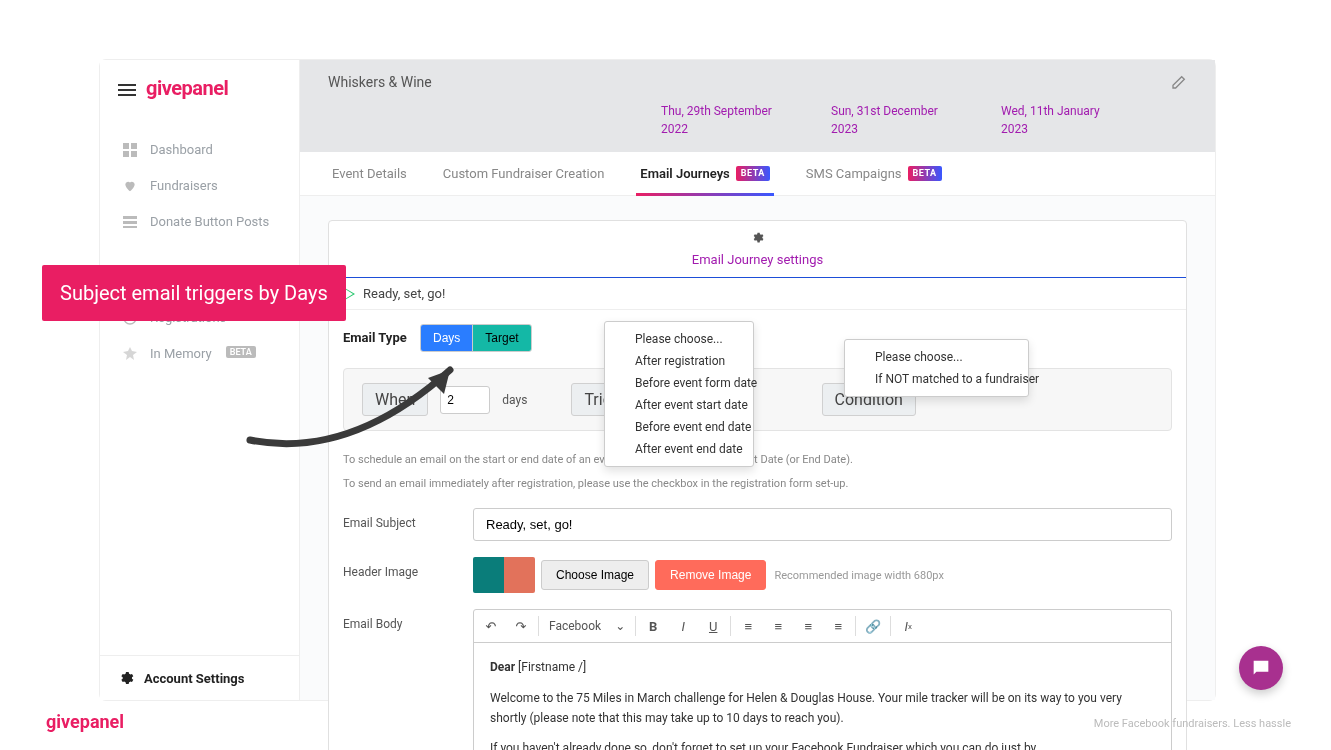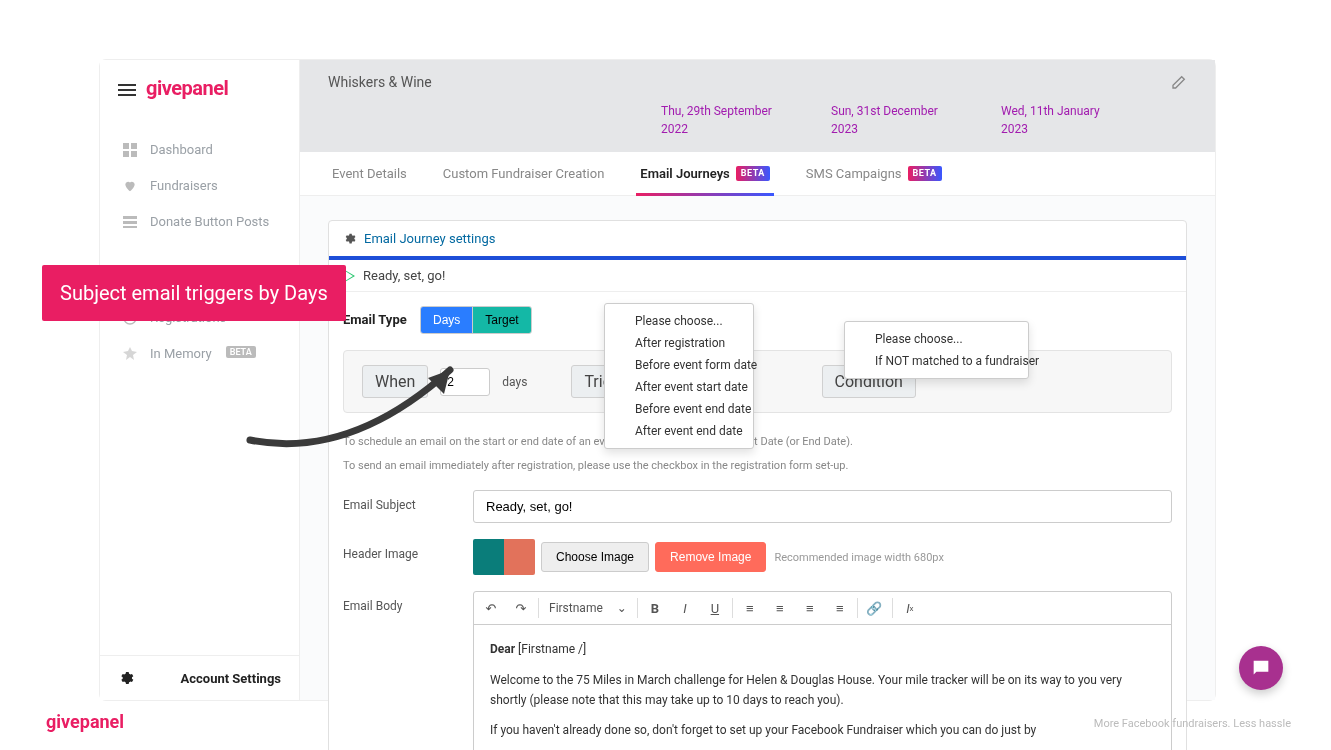--- a/index.html
+++ b/index.html
@@ -10,39 +10,39 @@
   
   .sidebar { width: 200px; background: #fff; border-right: 1px solid #eee; display: flex; flex-direction: column; }
   .sidebar-top { display: flex; align-items: center; gap: 10px; padding: 16px 18px 12px 18px; }
   .hamburger { width: 18px; height: 14px; position: relative; }
   .hamburger span { display: block; height: 2px; background: #333; margin: 3px 0; }
   .logo { font-size: 20px; font-weight: 700; color: #e91e63; letter-spacing: -0.5px; }
   .nav { padding: 20px 0 0 0; flex: 1; }
   .nav-item { display: flex; align-items: flex-start; gap: 12px; padding: 10px 22px; color: #9aa0a6; font-size: 13px; cursor: pointer; }
   .nav-item .mini-badge { background: #bbb; color: #fff; font-size: 9px; padding: 1px 4px; border-radius: 2px; font-weight: 600; margin-left: 2px; }
   .nav-icon { width: 16px; height: 16px; display: inline-flex; align-items: center; justify-content: center; color: #bbb; }
-  .bottom-settings { border-top: 1px solid #eee; padding: 14px 18px; display: flex; align-items: center; gap: 10px; font-weight: 700; color: #222; justify-content: space-between; }
+  .bottom-settings { border-top: 1px solid #eee; padding: 14px 18px; display: flex; align-items: center; gap: 10px; font-weight: 700; color: #222; }
 
   
   .main { flex: 1; background: #fafbfc; display: flex; flex-direction: column; position: relative; }
   .topbar { background: #e5e6e8; padding: 14px 28px; display: flex; align-items: flex-start; gap: 40px; }
   .org-name { font-size: 14px; color: #555; flex: 1; }
   .date-block { font-size: 12px; color: #a21caf; line-height: 1.5; min-width: 130px; margin-top: 28px; }
   .edit-icon { color: #888; margin-left: auto; }
 
   .tabs { background: #fff; padding: 0 28px; border-bottom: 1px solid #eee; display: flex; gap: 28px; }
   .tab { padding: 14px 4px; font-size: 13px; color: #888; cursor: pointer; position: relative; display: flex; gap: 6px; }
   .tab.active { color: #222; font-weight: 600; }
   .tab.active::after { content: ""; position: absolute; left: 0; right: 0; bottom: -1px; height: 3px; background: linear-gradient(90deg, #e91e63, #3957ff); }
   .beta-badge { font-size: 9px; font-weight: 700; color: #fff; padding: 2px 5px; border-radius: 2px; background: linear-gradient(90deg, #e91e63, #3957ff); letter-spacing: 0.5px; }
 
   .content { padding: 24px 28px; overflow: visible; position: relative; }
 
   .panel { background: #fff; border: 1px solid #e0e0e0; border-radius: 4px; }
-  .panel-head { padding: 10px 14px; display: flex; align-items: center; gap: 8px; font-size: 13px; color: #0369a1; border-bottom: 4px solid #1d4ed8; }
+  .panel-head { padding: 10px 14px; display: flex; align-items: center; gap: 8px; font-size: 13px; color: #a21caf; border-bottom: 1px solid #1d4ed8; flex-direction: column; }
   .panel-sub { padding: 8px 14px; display: flex; align-items: center; gap: 8px; color: #444; border-bottom: 1px solid #eee; }
   .tri { display:inline-block; position:relative; width:12px; height:14px; }
   .tri::before { content:""; position:absolute; inset:0; border-left:12px solid #29c76f; border-top:7px solid transparent; border-bottom:7px solid transparent; }
   .tri::after { content:""; position:absolute; left:2px; top:2px; border-left:8px solid #fff; border-top:5px solid transparent; border-bottom:5px solid transparent; }
 
   .panel-body { padding: 14px; position: relative; }
 
   .row-label { font-weight: 700; font-size: 13px; color: #222; }
   .seg { display: inline-flex; border: 1px solid #ccc; border-radius: 3px; overflow: hidden; margin-left: 10px; }
   .seg button { border: none; padding: 6px 12px; font-size: 12px; background: #14b8a6; cursor: pointer; }
@@ -272,21 +272,21 @@
 
           <div class="form-row">
             <div class="form-label">Email Body</div>
             <div class="form-control">
               <div class="editor">
                 <div class="toolbar">
                   <span class="tb-btn">↶</span>
                   <span class="tb-btn">↷</span>
                   <span class="tb-sep"></span>
                   <span class="tb-select">
-                      <span>Firstname</span>
+                      <span>Facebook</span>
                       <span>⌄</span>
                     </span>
                   <span class="tb-sep"></span>
                   <span class="tb-btn">
                       <b>B</b>
                     </span>
                   <span class="tb-btn">
                       <i>I</i>
                     </span>
                   <span class="tb-btn">

